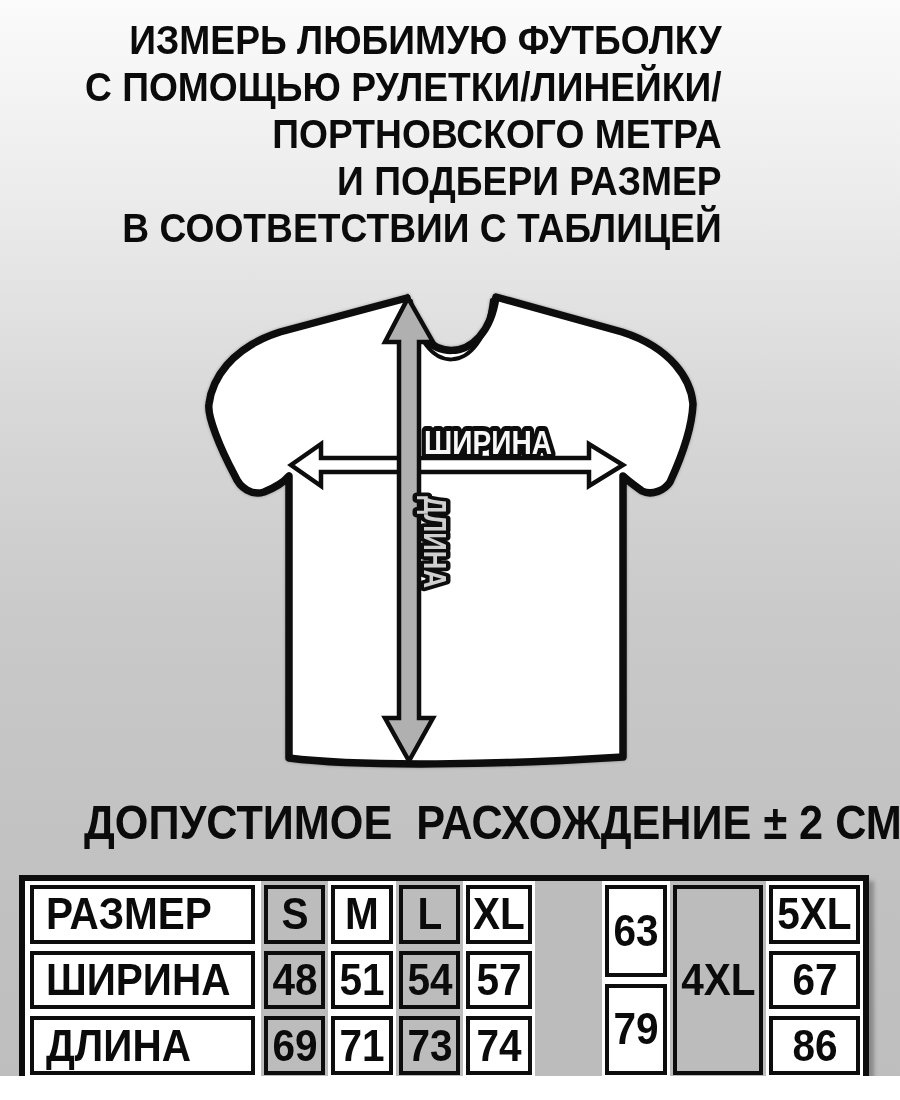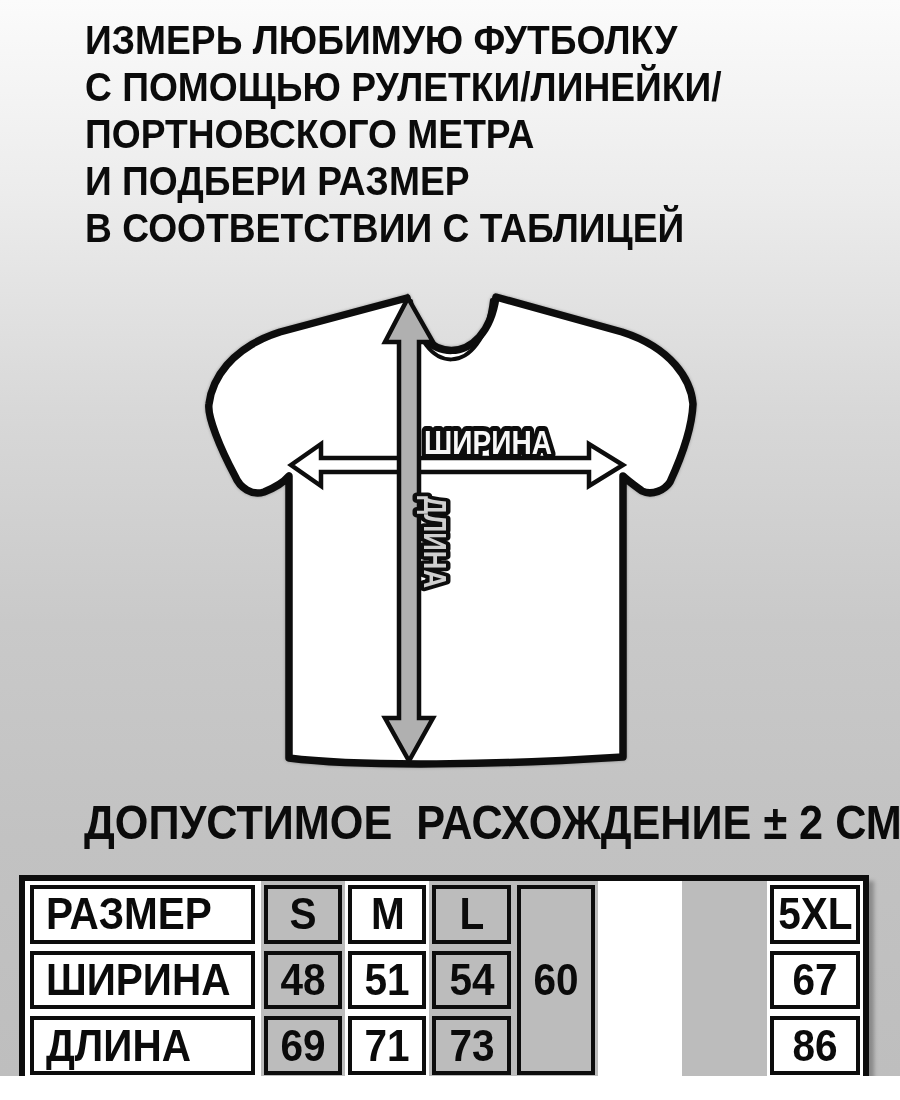--- a/index.html
+++ b/index.html
@@ -1,19 +1,20 @@
 <!DOCTYPE html>
 <html><head>
 <meta charset="utf-8">
 <style>
   html,body { margin:0; padding:0; }
   body { font-family:"Liberation Sans", sans-serif; }
   .page {
     position:relative; width:900px; height:1076px; overflow:hidden;
     background:linear-gradient(180deg,#fbfbfb 0%, #ececec 18%, #d8d8d8 38%, #c9c9c9 58%, #c2c2c2 78%, #bebebe 100%);
+    text-align:right;
   }
   
   .heading {
     position:absolute; left:85px; top:17px;
     font-size:40px; line-height:47px; font-weight:700; color:#0b0b0b;
     transform:scaleX(0.93); transform-origin:0 0; white-space:nowrap;
     letter-spacing:0;
   }
   
   .shirt-svg { position:absolute; left:190px; top:280px; width:520px; height:500px;
@@ -128,28 +129,45 @@
         <div class="tcell">
           <span class="cond">L</span>
         </div>
         <div class="tcell">
           <span class="cond">54</span>
         </div>
         <div class="tcell">
           <span class="cond">73</span>
         </div>
       </div>
+      <div class="tcol">
+        <div class="tcell">
+          <span class="cond">XL</span>
+        </div>
+        <div class="tcell">
+          <span class="cond">57</span>
+        </div>
+        <div class="tcell">
+          <span class="cond">74</span>
+        </div>
+      </div>
+      <div class="tcol gray">
+      </div>
+      <div class="tcol">
+        <div class="tcell">
+          <span class="cond">63</span>
+        </div>
+        <div class="tcell">
+          <span class="cond">79</span>
+        </div>
+      </div>
       <div class="tcol gray">
         <div class="tcell">
-          <span class="cond">60</span>
+          <span class="cond">4XL</span>
         </div>
-      </div>
-      <div class="tcol">
-      </div>
-      <div class="tcol gray">
       </div>
       <div class="tcol">
         <div class="tcell">
           <span class="cond">5XL</span>
         </div>
         <div class="tcell">
           <span class="cond">67</span>
         </div>
         <div class="tcell">
           <span class="cond">86</span>

